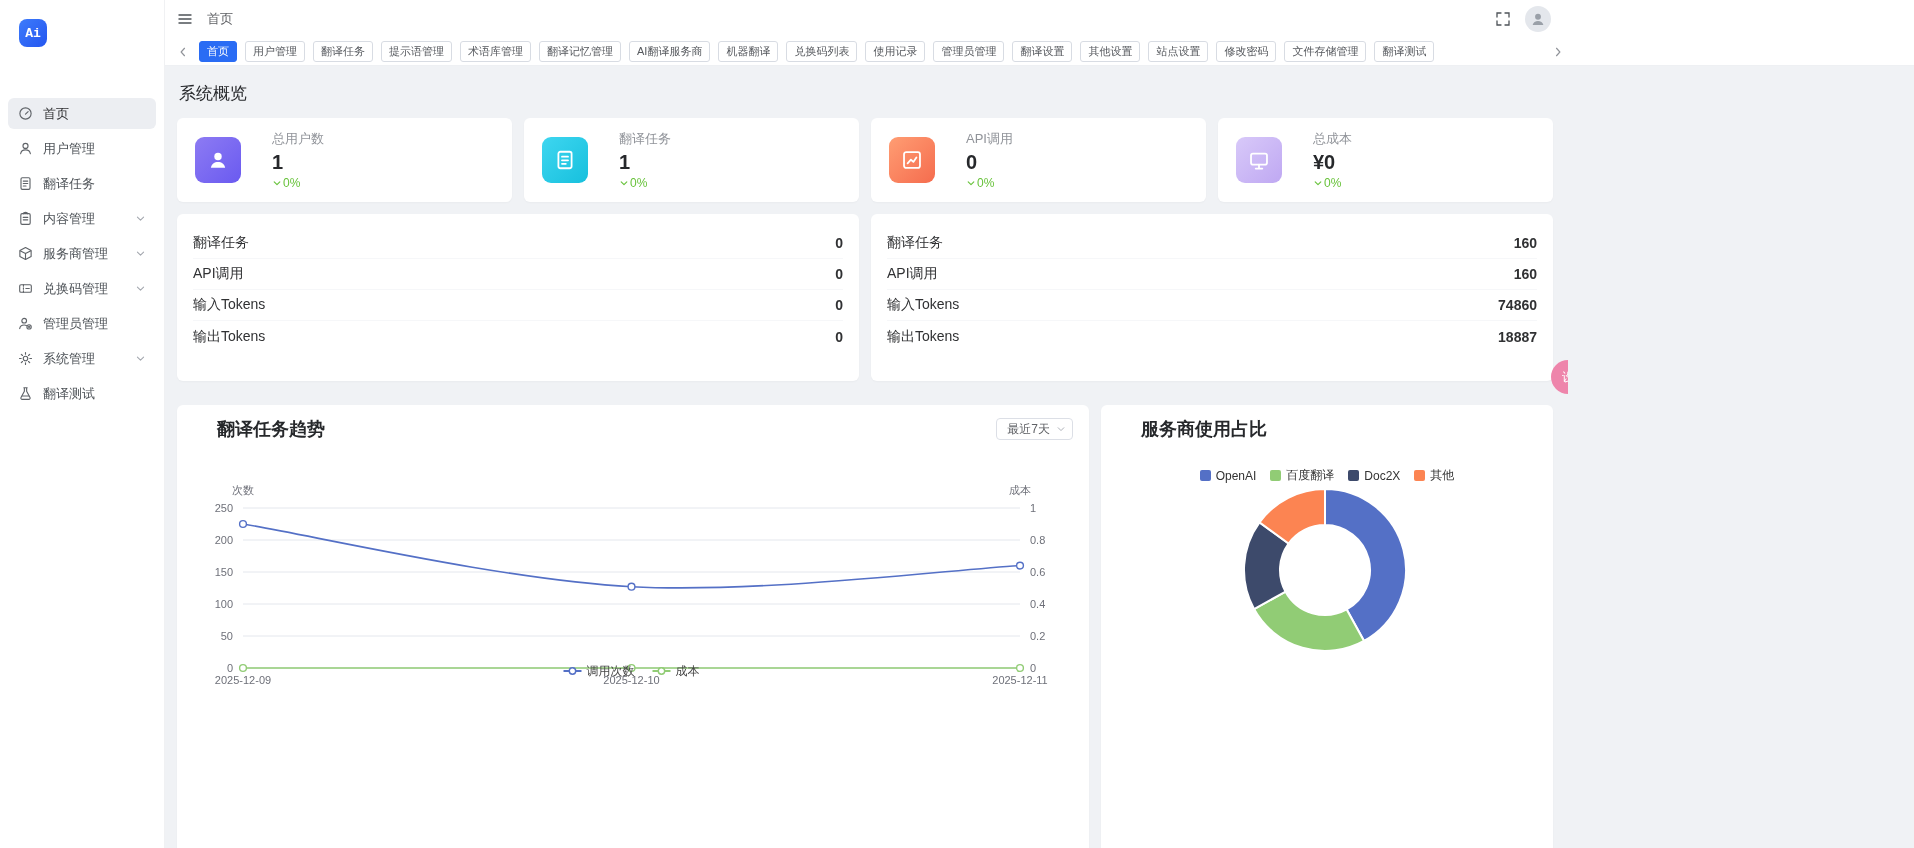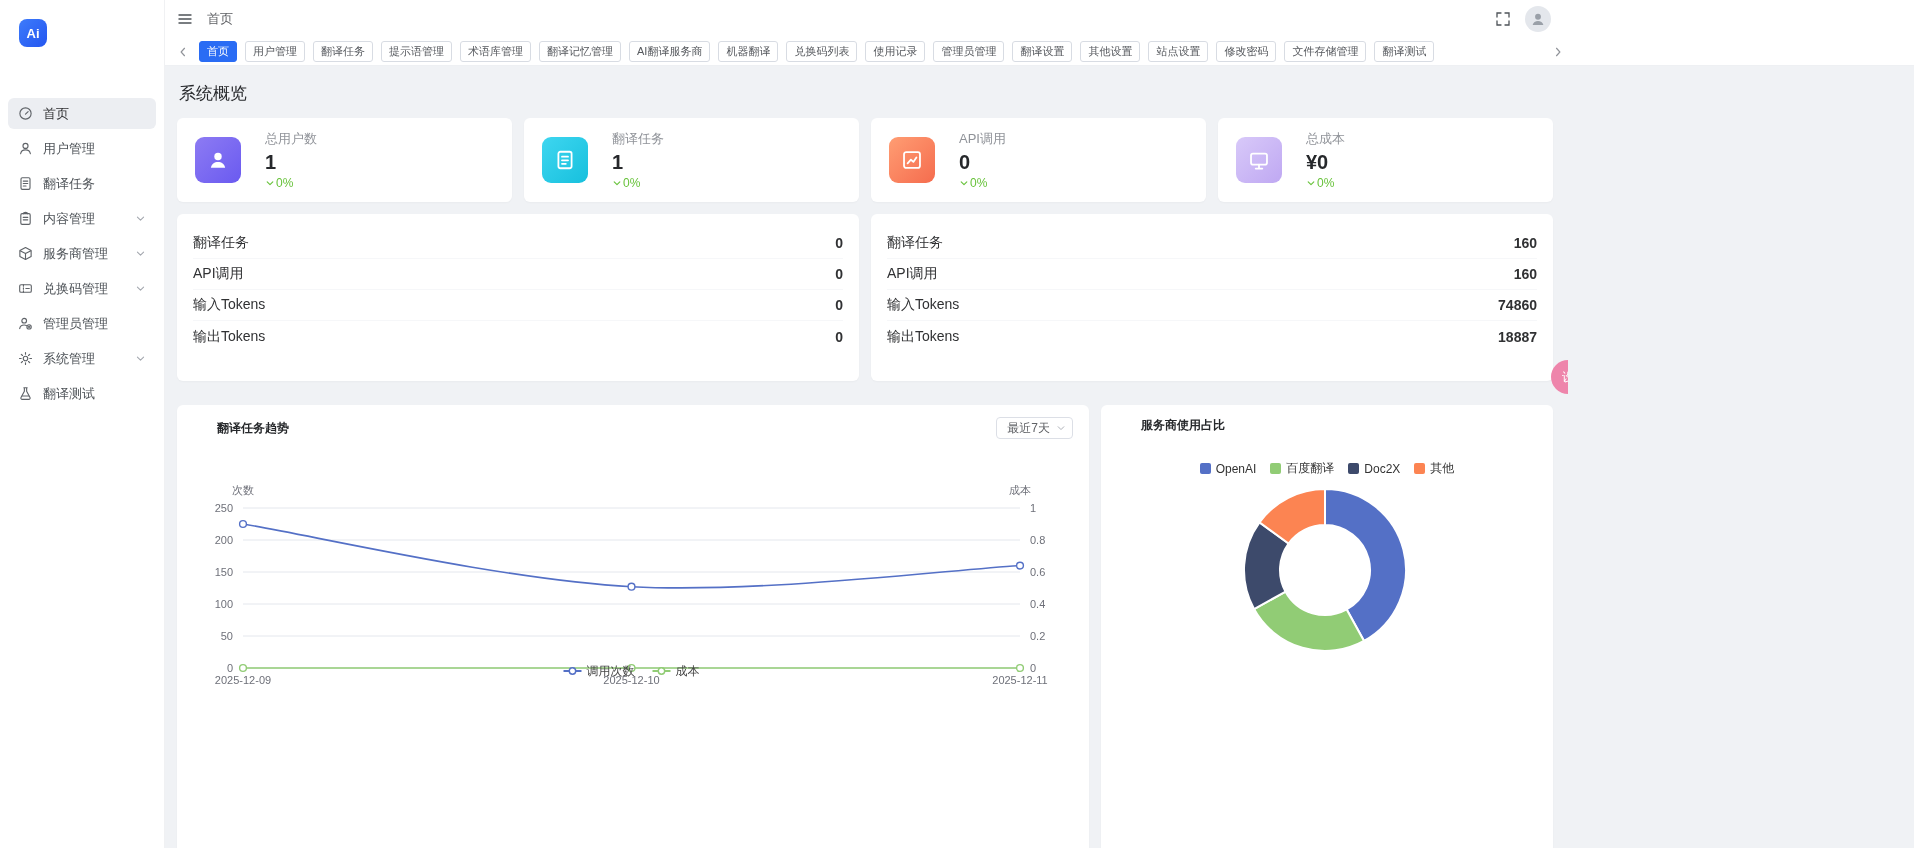--- a/index.html
+++ b/index.html
@@ -1,21 +1,21 @@
 <!DOCTYPE html>
 <html style="--accent: #2a6cf4;"><head>
 <meta charset="utf-8">
 <style>
   * { margin:0; padding:0; box-sizing:border-box; }
   html,body { width:1914px; height:848px; overflow:hidden; }
   body { font-family:"Liberation Sans","DejaVu Sans",sans-serif; background:#fafbfc; color:#303133; }
   .app { position:relative; width:1914px; height:848px; }
 
   
-  .sidebar { position:absolute; left:0; top:0; width:165px; height:848px; background:#fff; border-right:1px solid #f0f1f3; z-index:5; }
+  .sidebar { position:absolute; left:0; top:0; width:165px; height:848px; background:#fff; border-right:1px solid #f0f1f3; z-index:5;font-family:Liberation Mono, monospace; }
   .logo-row { padding:19px 0 0 19px; }
   .logo-badge { width:28px; height:28px; border-radius:8px; background:linear-gradient(135deg,#3d7bfb,#2456f0); color:#fff; font-size:13px; font-weight:bold; display:flex; align-items:center; justify-content:center; }
   .menu { margin-top:51px; }
   .side-item { display:flex; align-items:center; height:31px; margin:4px 8px; padding:0 10px; border-radius:6px; font-size:13px; color:#4e5358; cursor:pointer; }
   .side-item.active { background:#eceef2; color:#303133; }
   .side-item .icon { width:15px; height:15px; color:#5f6368; flex:0 0 auto; }
   .side-item .side-label { margin-left:10px; white-space:nowrap; }
   .side-item .chev { margin-left:auto; width:11px; height:11px; color:#a2a6ad; }
 
   
@@ -35,38 +35,38 @@
   .tab.active { background:var(--accent,#2a6cf4); border-color:var(--accent,#2a6cf4); color:#fff; }
 
   
   .content { position:absolute; left:165px; top:66px; right:0; bottom:0; background:#f0f2f5; padding:16px 0 0 12px; overflow:hidden; }
   .page-title { font-size:17px; font-weight:normal; color:#26282b; margin:0 0 13px 2px; }
 
   .cards-row { display:grid; grid-template-columns:repeat(4,335px); gap:12px; }
   .stat-card { height:84px; background:#fff; border-radius:6px; display:flex; align-items:center; padding-left:18px; box-shadow:0 1px 2px rgba(0,0,0,.03); }
   .stat-icon { width:46px; height:46px; border-radius:9px; display:flex; align-items:center; justify-content:center; flex:0 0 auto; }
   .stat-icon svg { width:22px; height:22px; }
-  .stat-info { margin-left:24px; }
+  .stat-info { margin-left:31px; }
   .stat-label { font-size:13px; color:#909399; margin-bottom:3px; }
   .stat-value { font-size:20px; font-weight:bold; color:#26282b; line-height:1.1; margin-bottom:3px; }
   .stat-trend { display:flex; align-items:center; gap:1px; font-size:12px; }
   .stat-trend .icon { width:10px; height:10px; }
 
   .stats-row { display:grid; grid-template-columns:682px 682px; gap:12px; margin-top:12px; }
   .panel { background:#fff; border-radius:6px; padding:14px 16px; box-shadow:0 1px 2px rgba(0,0,0,.03); }
   .panel h3 { font-size:15px; font-weight:bold; color:#26282b; }
   .stats-panel { height:167px; }
   .stats-panel h3 { margin-bottom:8px; }
   .stat-row { height:31px; display:flex; align-items:center; justify-content:space-between; font-size:14px; color:#303133; border-bottom:1px solid #f6f7f9; }
   .stat-row:last-child { border-bottom:none; }
   .stat-row .row-value { font-weight:bold; }
 
   .charts-row { display:grid; grid-template-columns:912px 452px; gap:12px; margin-top:24px; height:470px; }
   .chart-panel { position:relative; padding:12px 16px; overflow:hidden; }
-  .chart-panel h3 { font-size:12px;padding-left:24px; }
+  .chart-panel h3 { font-size:18px;padding-left:24px; }
   .panel-head { display:flex; align-items:center; justify-content:space-between; }
   .select { position:relative; height:22px; border:1px solid #dcdfe6; border-radius:4px; background:#fff; font-size:12px; color:#606266; display:flex; align-items:center; padding:0 22px 0 10px; cursor:pointer; }
   .select .icon { position:absolute; right:6px; width:10px; height:10px; color:#a8abb2; }
   .line-chart, .pie-chart { position:absolute; inset:0; pointer-events:none; }
   svg text.ax { fill:#6e7079; font-size:11px; }
   svg text.lg { fill:#464646; font-size:12px; }
 
   .pie-legend { display:flex; justify-content:center; align-items:center; gap:14px; margin-top:26px; position:relative; z-index:2; }
   .pie-legend-item { display:flex; align-items:center; gap:5px; font-size:12px; color:#333; cursor:pointer; }
   .pie-swatch { width:11px; height:11px; border-radius:2px; }

